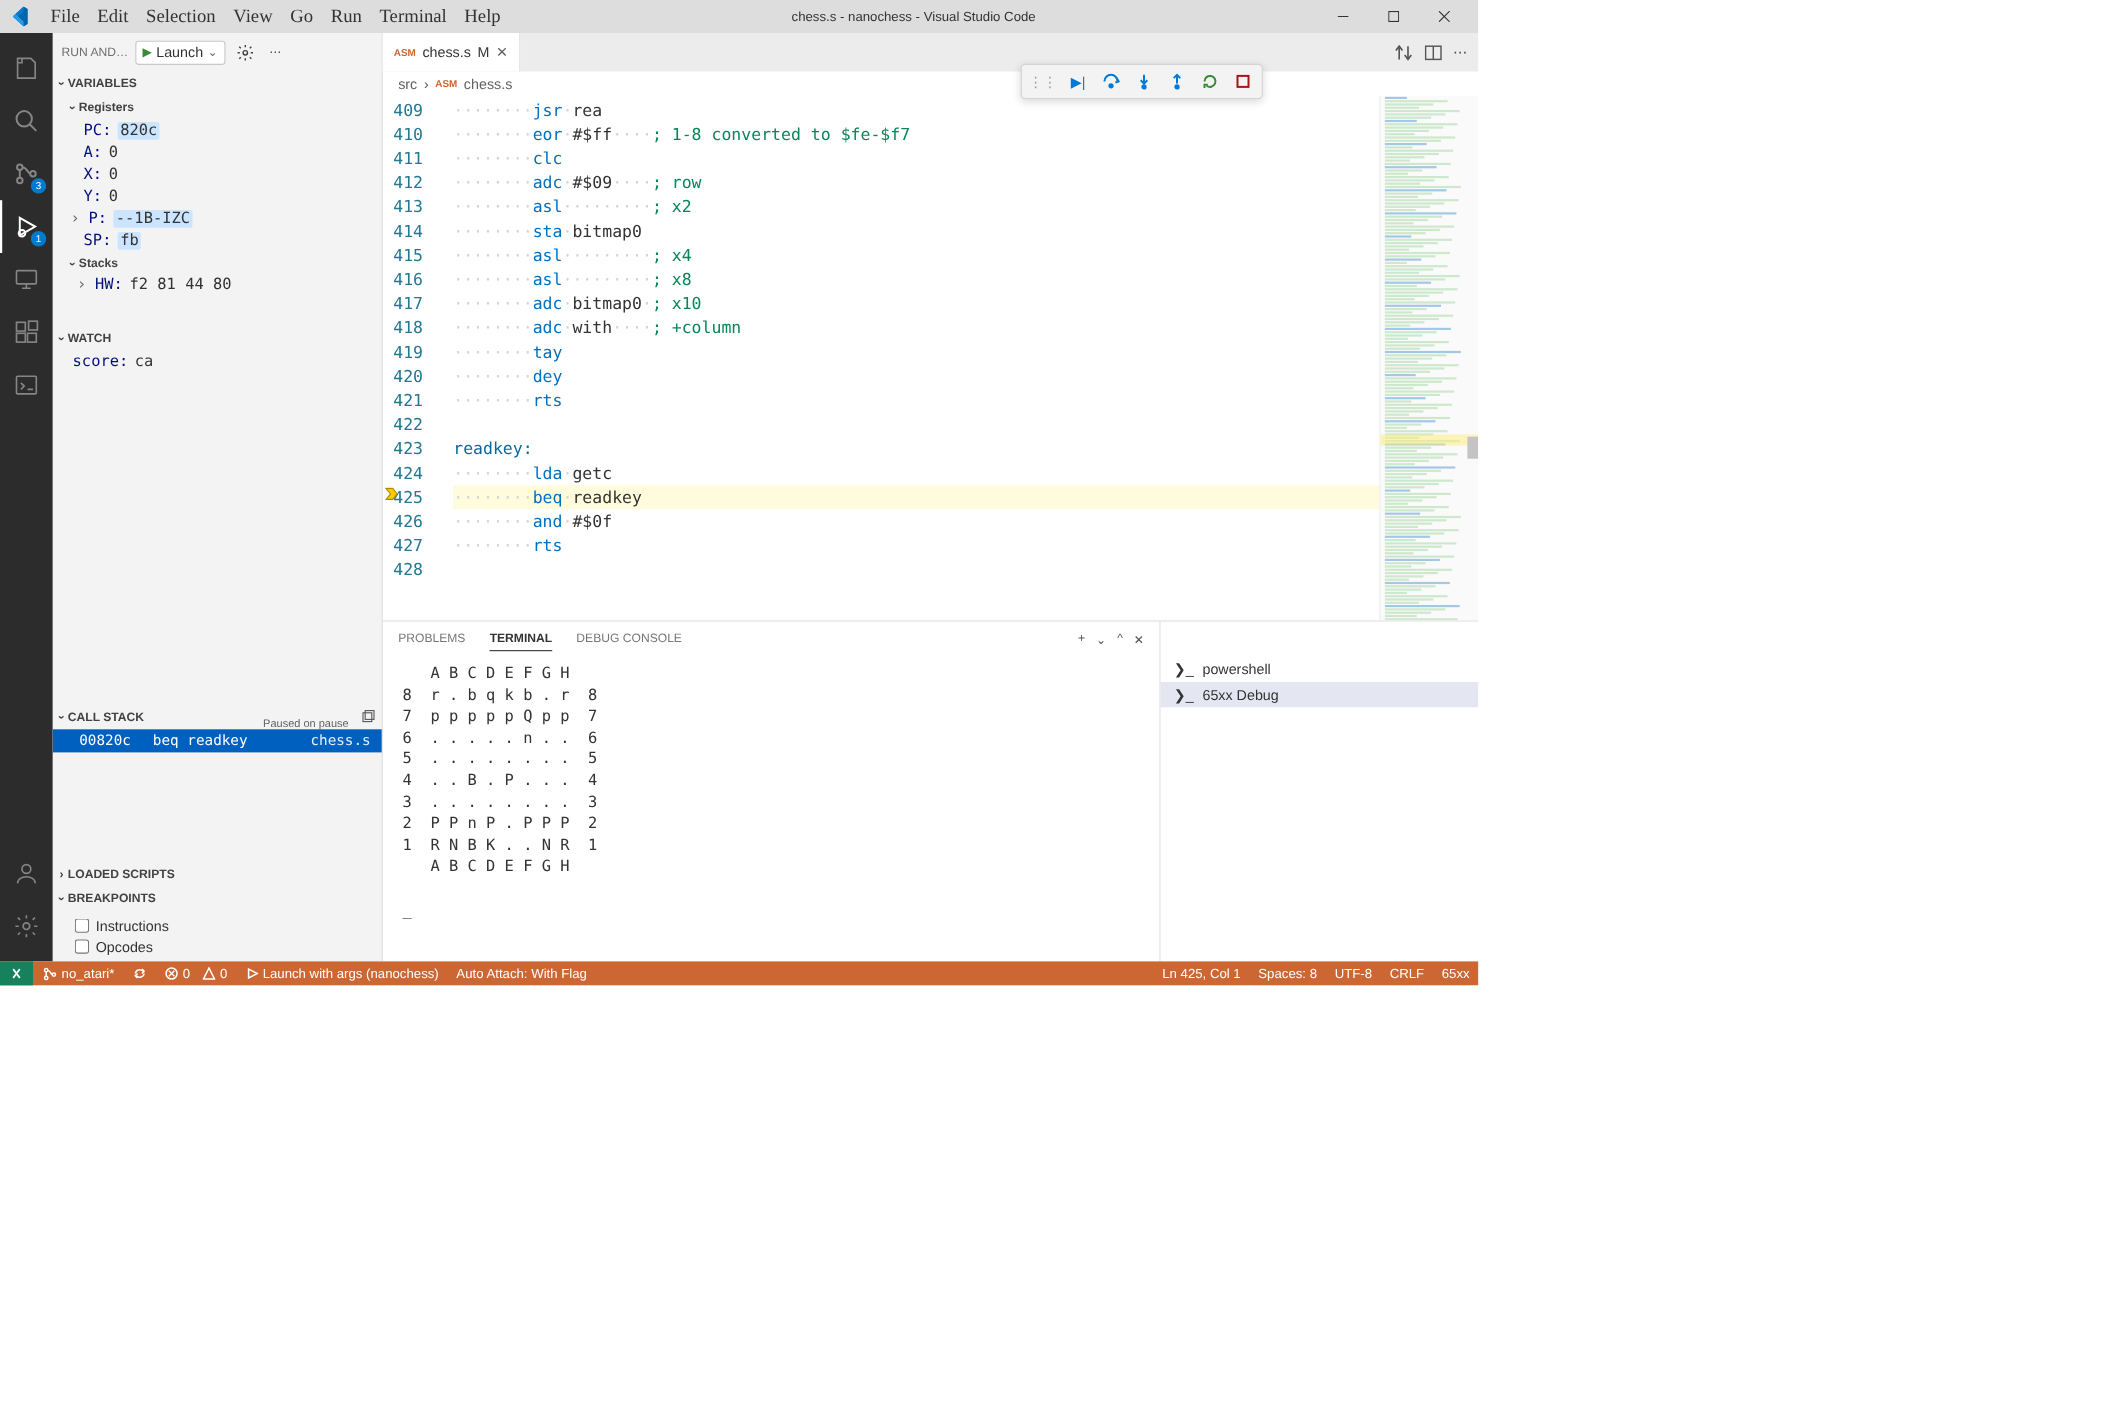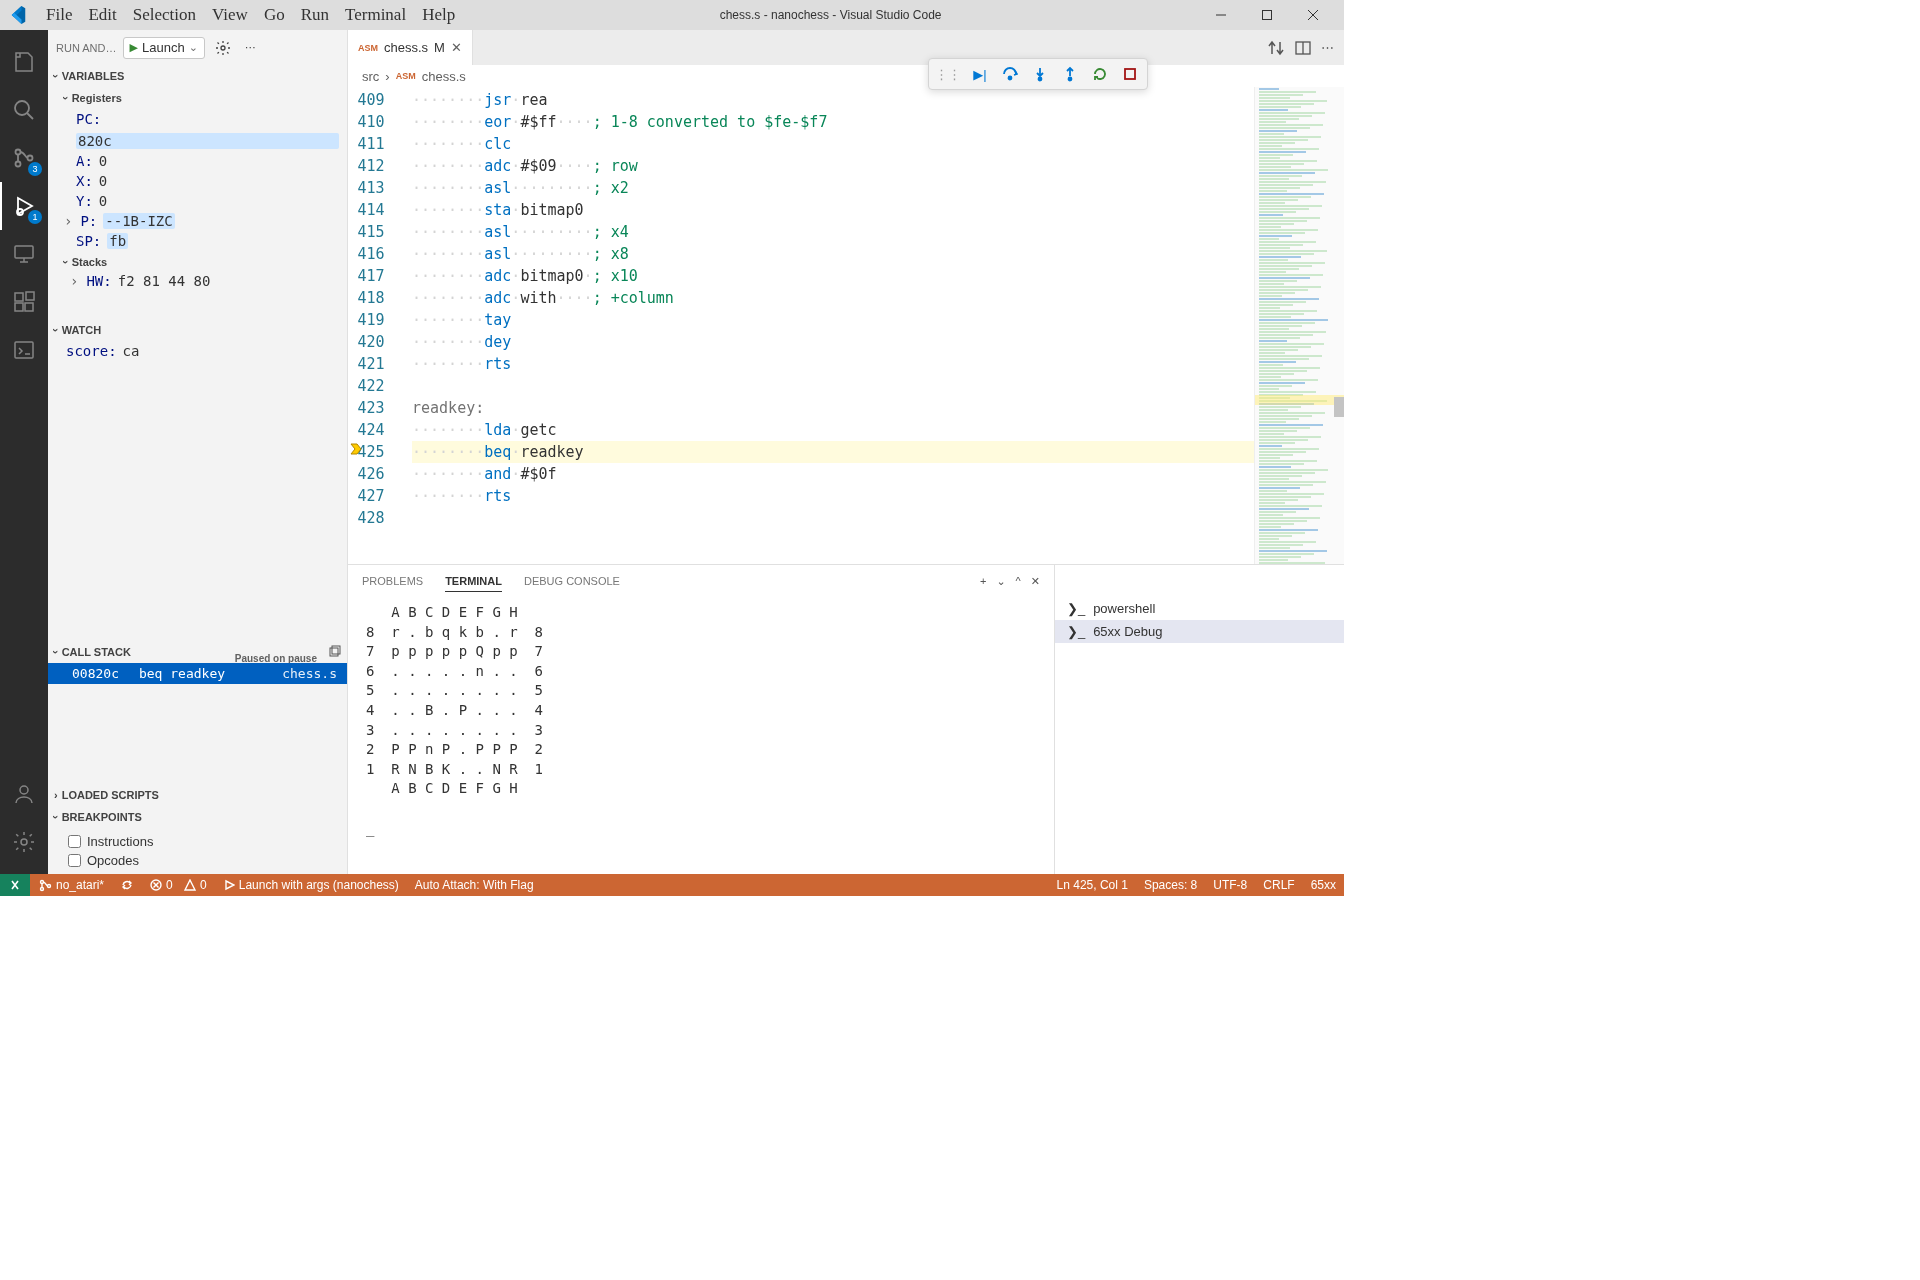--- a/index.html
+++ b/index.html
@@ -139,21 +139,21 @@
   padding: 3px 10px 3px 24px;
   font-family: Consolas, monospace;
   font-size: 13px;
   display: flex;
   gap: 20px;
 }
 .callstack-row .cs-file { margin-left: auto; opacity: .9; }
 .section-header.cs .paused {
   margin-left: auto;
   font-size: 10px;
-  font-weight: 700;
+  font-weight: 400;
   text-transform: none;
   color: #616161;
   margin-top: 12px;
 }
 .breakpoints-list { padding: 4px 0; }
 .bp-item { display:flex; align-items:center; gap:6px; padding: 2px 10px 2px 20px; font-size: 13px; }
 .bp-item input { margin:0; }
 .editor-area {
   flex: 1;
   display: flex;
@@ -224,21 +224,21 @@
   position: relative;
 }
 .line-no { height: 22px; line-height: 22px; }
 .code-lines { flex: 1; padding-top: 2px; color: #333; }
 .code-line { height: 22px; line-height: 22px; white-space: pre; }
 .code-line.hl { background: #fffbdd; }
 .ws { color: #d4d4d4; }
 .kw { color: #0070c1; }
 .op { color: #333; }
 .cmt { color: #098658; }
-.lbl { color: #737373; }
+.lbl { color: #0369a1; }
 .current-arrow {
   position: absolute;
   left: 2px;
   color: #ffcc00;
   font-size: 12px;
 }
 .minimap {
   position: absolute;
   right: 0;
   top: 0;
@@ -430,21 +430,21 @@
     <div class="section-header">
         <span class="chev">›</span>
         <span>VARIABLES</span>
       </div>
     <div>
       <div class="section-header subsection" style="text-transform:none;font-weight:600;">
           <span class="chev">›</span>
           <span>Registers</span>
         </div>
       <div id="regs-host">
-          <div class="reg-row" style="padding-left: 28px; flex-direction: column;">
+          <div class="reg-row" style="padding-left: 28px;">
             <span class="reg-name">PC:</span>
             <span class="reg-val hl">820c</span>
           </div>
           <div class="reg-row" style="padding-left: 28px;">
             <span class="reg-name">A:</span>
             <span class="reg-val">0</span>
           </div>
           <div class="reg-row" style="padding-left: 28px;">
             <span class="reg-name">X:</span>
             <span class="reg-val">0</span>

